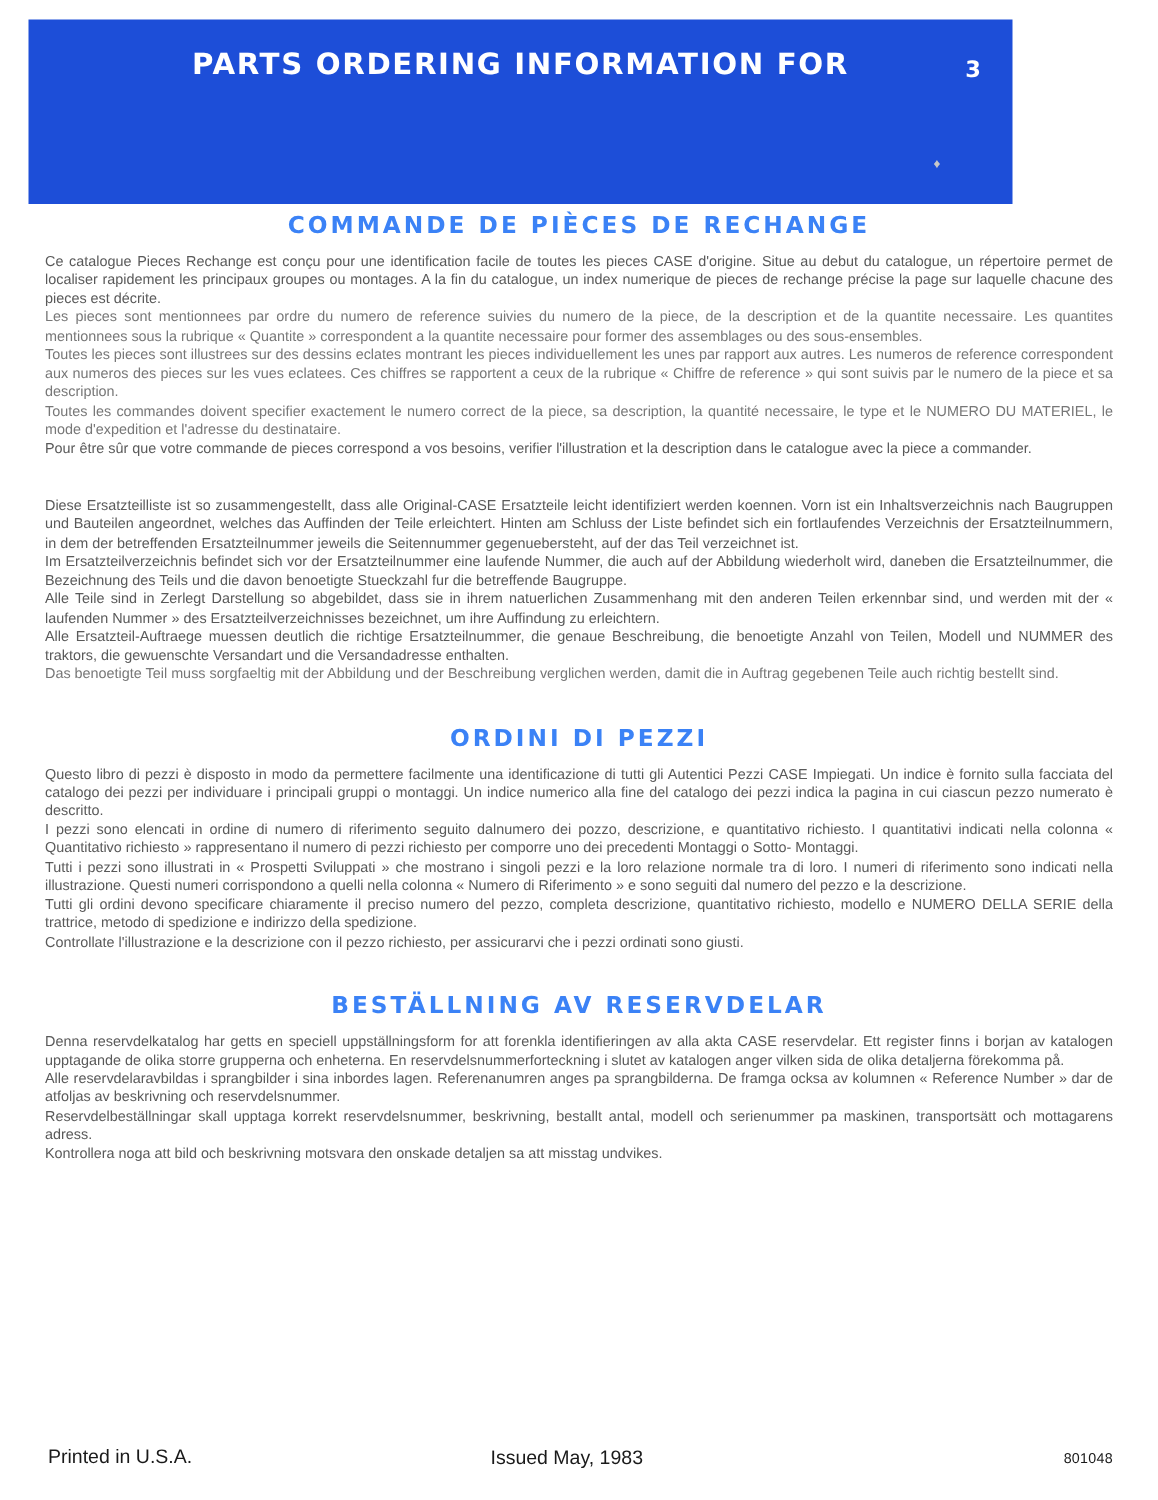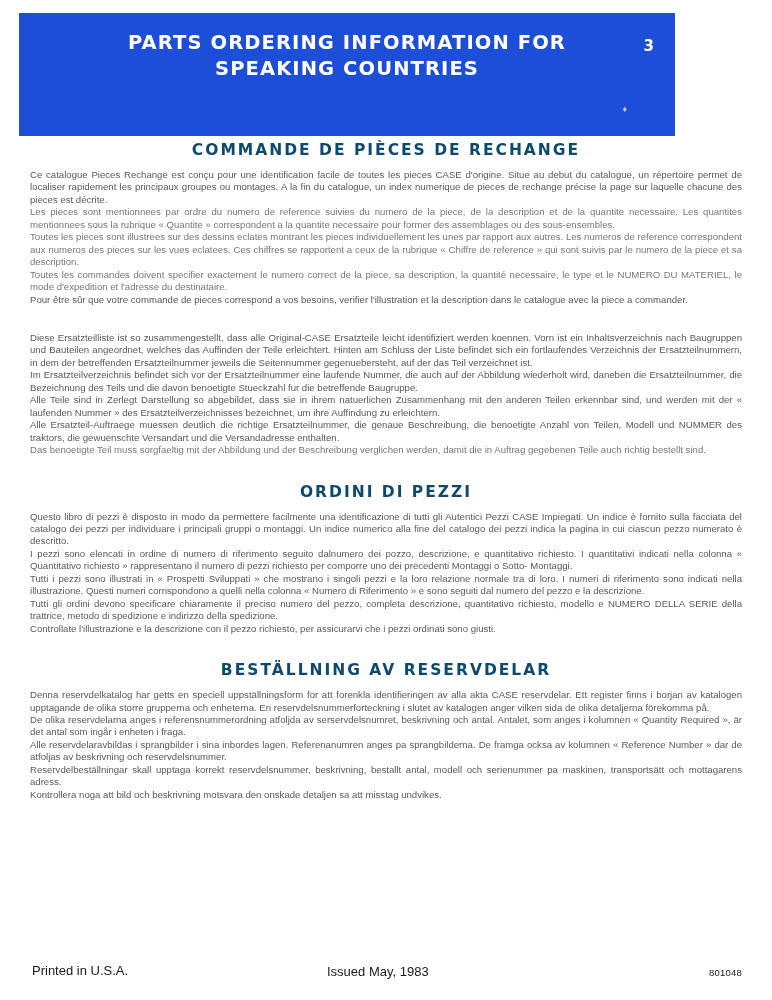--- a/index.html
+++ b/index.html
@@ -76,21 +76,21 @@
   }
 
   .section { margin: 0; }
 
   .section-heading {
     text-align: center;
     font-family: "DejaVu Sans", sans-serif;
     font-weight: 700;
     font-size: 15.5px;
     letter-spacing: 2.0px;
-    color: #0c4a6e;
+    color: #3b82f6;
     margin: 0;
     padding: 0;
     line-height: 19px;
   }
 
   .para-block {
     font-family: "Liberation Sans", sans-serif;
     font-size: 9.6px;
     line-height: 12.45px;
     text-align: justify;
@@ -157,21 +157,20 @@
   }
 </style>
 </head>
 <body>
 
 <div class="page">
 
   <div class="banner">
     <div class="banner-title">
       <span class="tline">PARTS ORDERING INFORMATION FOR</span>
-      <span class="tline">SPEAKING COUNTRIES</span>
     </div>
     <div class="page-number">3</div>
     <div class="banner-mark">♦</div>
   </div>
 
   <div class="content">
 
     <div class="section sec-fr">
       <h2 class="section-heading">COMMANDE  DE  PIÈCES  DE  RECHANGE</h2>
       <div class="para-block">
@@ -201,21 +200,20 @@
         <p><span class="fade1">Tutti i pezzi sono illustrati in « Prospetti Sviluppati » che mostrano i singoli pezzi e la loro relazione normale tra di loro. I numeri di riferimento sono indicati nella illustrazione. Questi numeri corrispondono a quelli nella colonna « Numero di Riferimento » e sono seguiti dal numero del pezzo e la descrizione.</span></p>
         <p><span class="fade1">Tutti gli ordini devono specificare chiaramente il preciso numero del pezzo, completa descrizione, quantitativo richiesto, modello e NUMERO DELLA SERIE della trattrice, metodo di spedizione e indirizzo della spedizione.</span></p>
         <p><span class="fade1">Controllate l'illustrazione e la descrizione con il pezzo richiesto, per assicurarvi che i pezzi ordinati sono giusti.</span></p>
       </div>
     </div>
 
     <div class="section sec-sv">
       <h2 class="section-heading">BESTÄLLNING  AV  RESERVDELAR</h2>
       <div class="para-block">
         <p><span class="fade1">Denna reservdelkatalog har getts en speciell uppställningsform for att forenkla identifieringen av alla akta CASE reservdelar. Ett register finns i borjan av katalogen upptagande de olika storre grupperna och enheterna. En reservdelsnummerforteckning i slutet av katalogen anger vilken sida de olika detaljerna förekomma på.</span></p>
-        <p><span class="fade1">De olika reservdelarna anges i referensnummerordning atfoljda av serservdelsnumret, beskrivning och antal. Antalet, som anges i kolumnen « Quantity Required », är det antal som ingår i enheten i fraga.</span></p>
         <p><span class="fade1">Alle reservdelaravbildas i sprangbilder i sina inbordes lagen. Referenanumren anges pa sprangbilderna. De framga ocksa av kolumnen « Reference Number » dar de atfoljas av beskrivning och reservdelsnummer.</span></p>
         <p><span class="fade1">Reservdelbeställningar skall upptaga korrekt reservdelsnummer, beskrivning, bestallt antal, modell och serienummer pa maskinen, transportsätt och mottagarens adress.</span></p>
         <p><span class="fade1">Kontrollera noga att bild och beskrivning motsvara den onskade detaljen sa att misstag undvikes.</span></p>
       </div>
     </div>
 
   </div>
 
   <div class="footer">
     <div class="footer-left">Printed in U.S.A.</div>

